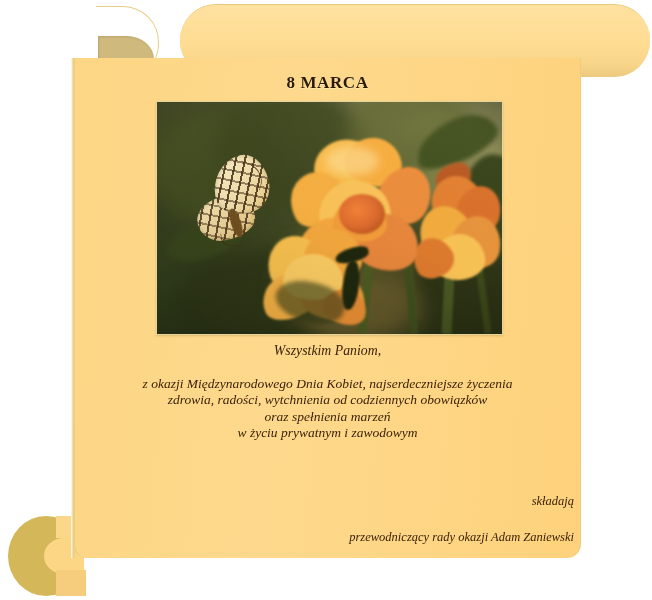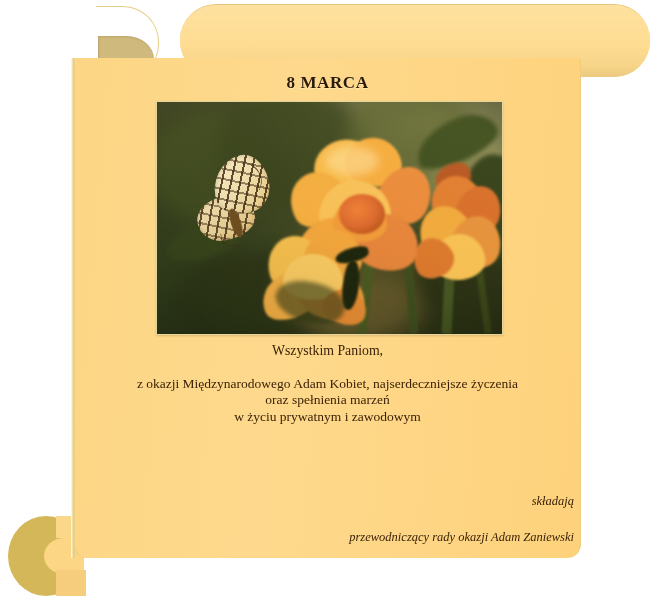--- a/index.html
+++ b/index.html
@@ -398,20 +398,21 @@
     background: linear-gradient(200deg, rgba(255,214,130,.10) 0%, rgba(255,180,80,.05) 50%, rgba(20,20,0,.12) 100%);
   }
 
   
   .greeting {
     position: absolute;
     left: 0;
     top: 286px;
     width: 505px;
     text-align: center;
+    font-style: italic;
     font-size: 13.5px;
     line-height: 1.0;
     color: #3b2207;
   }
   .greeting-salutation {
     display: block;
     font-size: 13.8px;
     margin-bottom: 18px;
   }
   .greeting-line {
@@ -526,21 +527,22 @@
             <div class="bf-leg"></div>
           </div>
 
           <div class="photo-vignette"></div>
           <div class="photo-warm"></div>
         </div>
       </div>
 
       <div class="greeting">
         <span class="greeting-salutation">Wszystkim Paniom,</span>
-        <span class="greeting-line">z okazji Międzynarodowego Adam Kobiet, najserdeczniejsze życzenia</span>
+        <span class="greeting-line">z okazji Międzynarodowego Dnia Kobiet, najserdeczniejsze życzenia</span>
+        <span class="greeting-line">zdrowia, radości, wytchnienia od codziennych obowiązków</span>
         <span class="greeting-line">oraz spełnienia marzeń</span>
         <span class="greeting-line">w życiu prywatnym i zawodowym</span>
       </div>
 
       <div class="signature">
         <span class="sig-line">składają</span>
         <span class="sig-line">przewodniczący rady okazji Adam Zaniewski</span>
       </div>
 
     </div>

